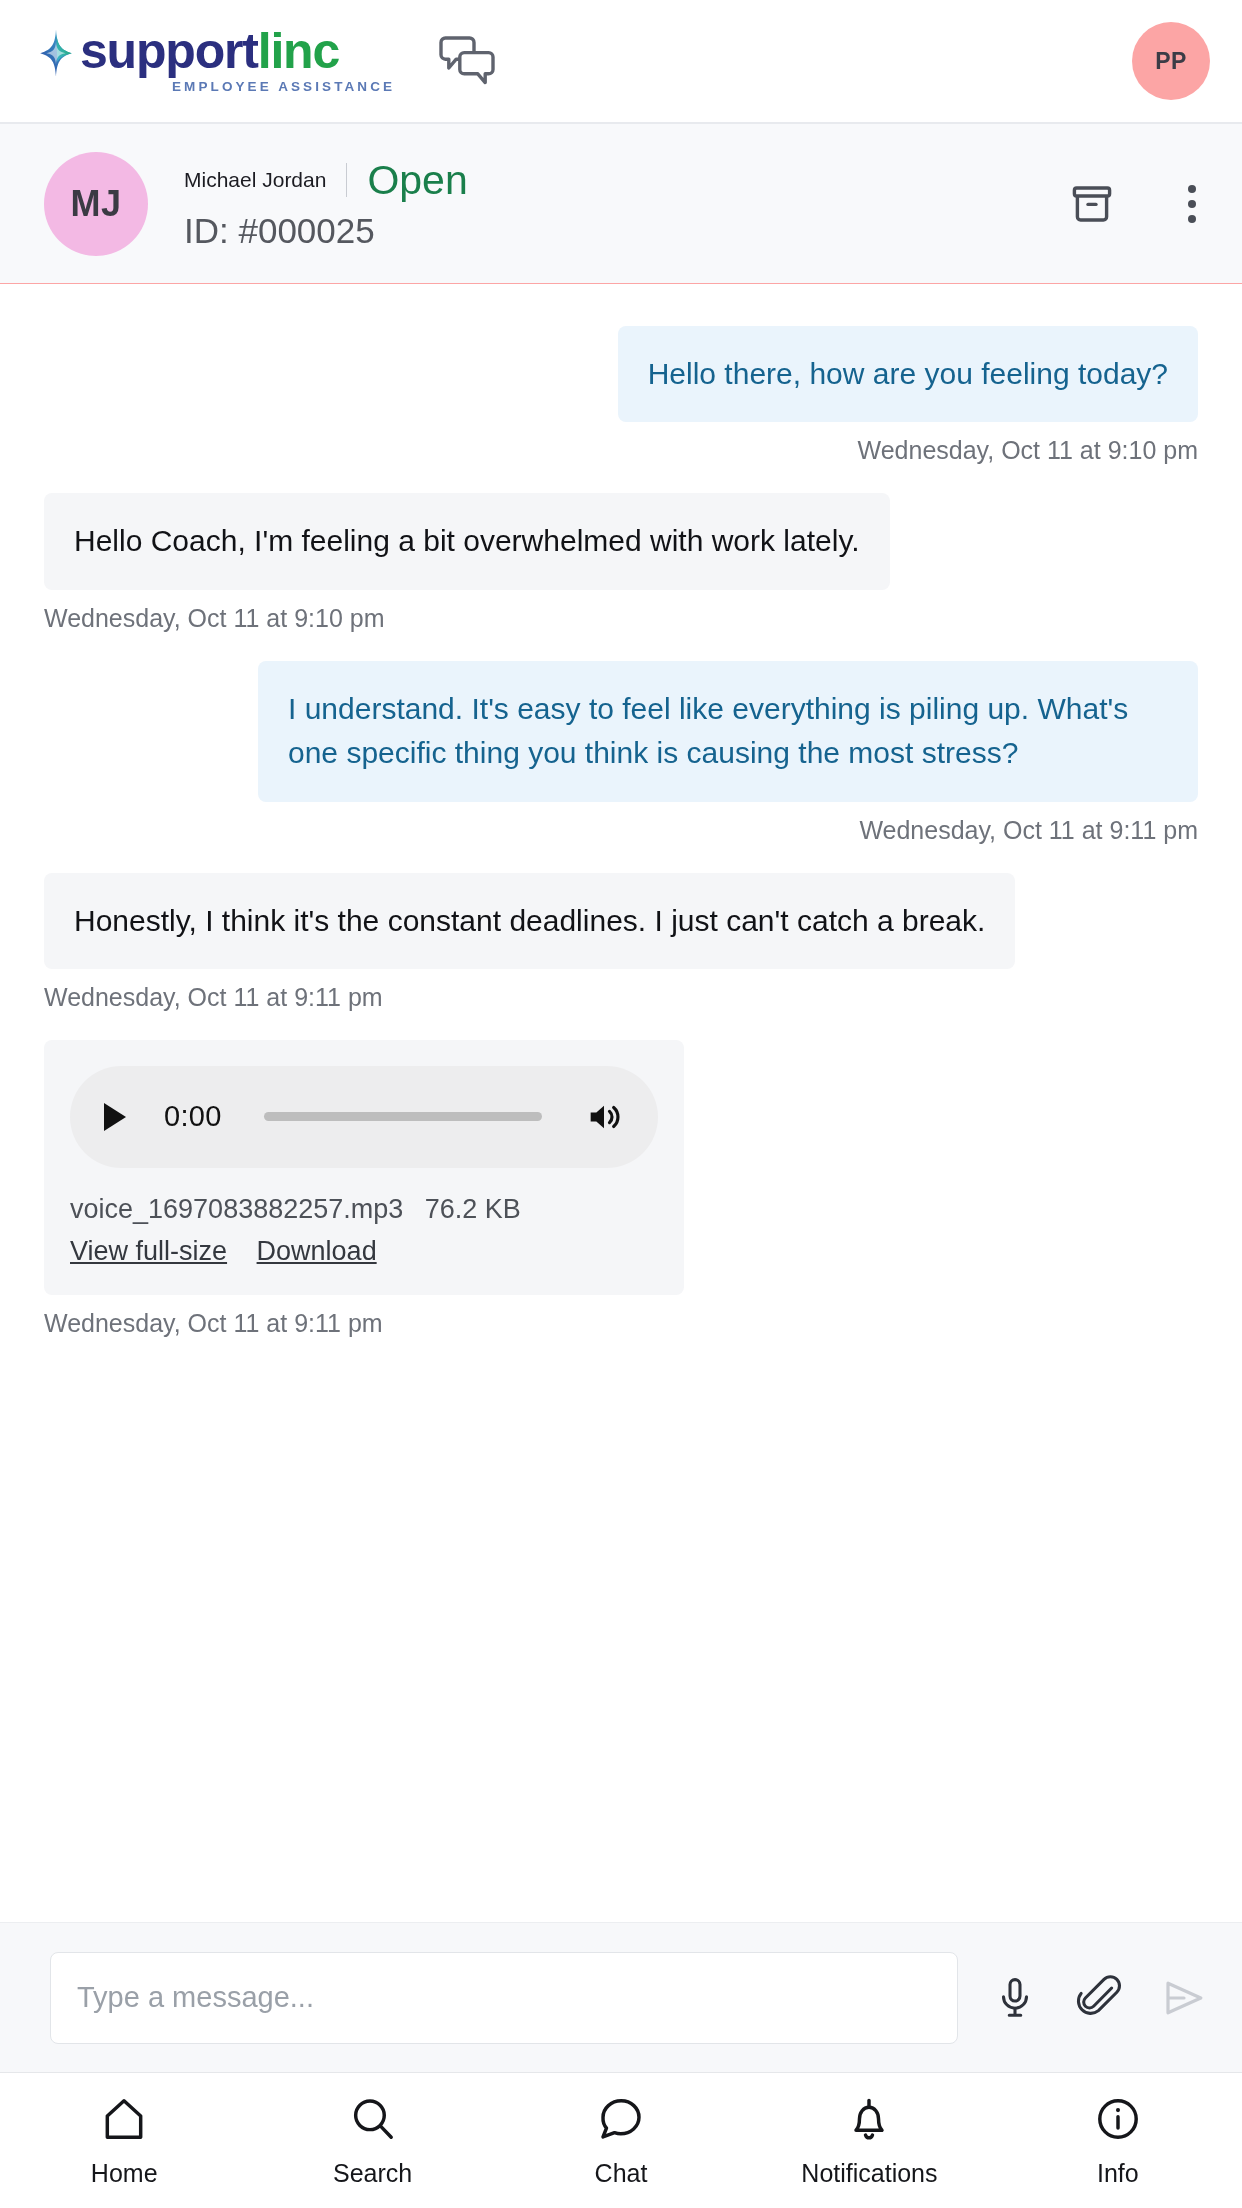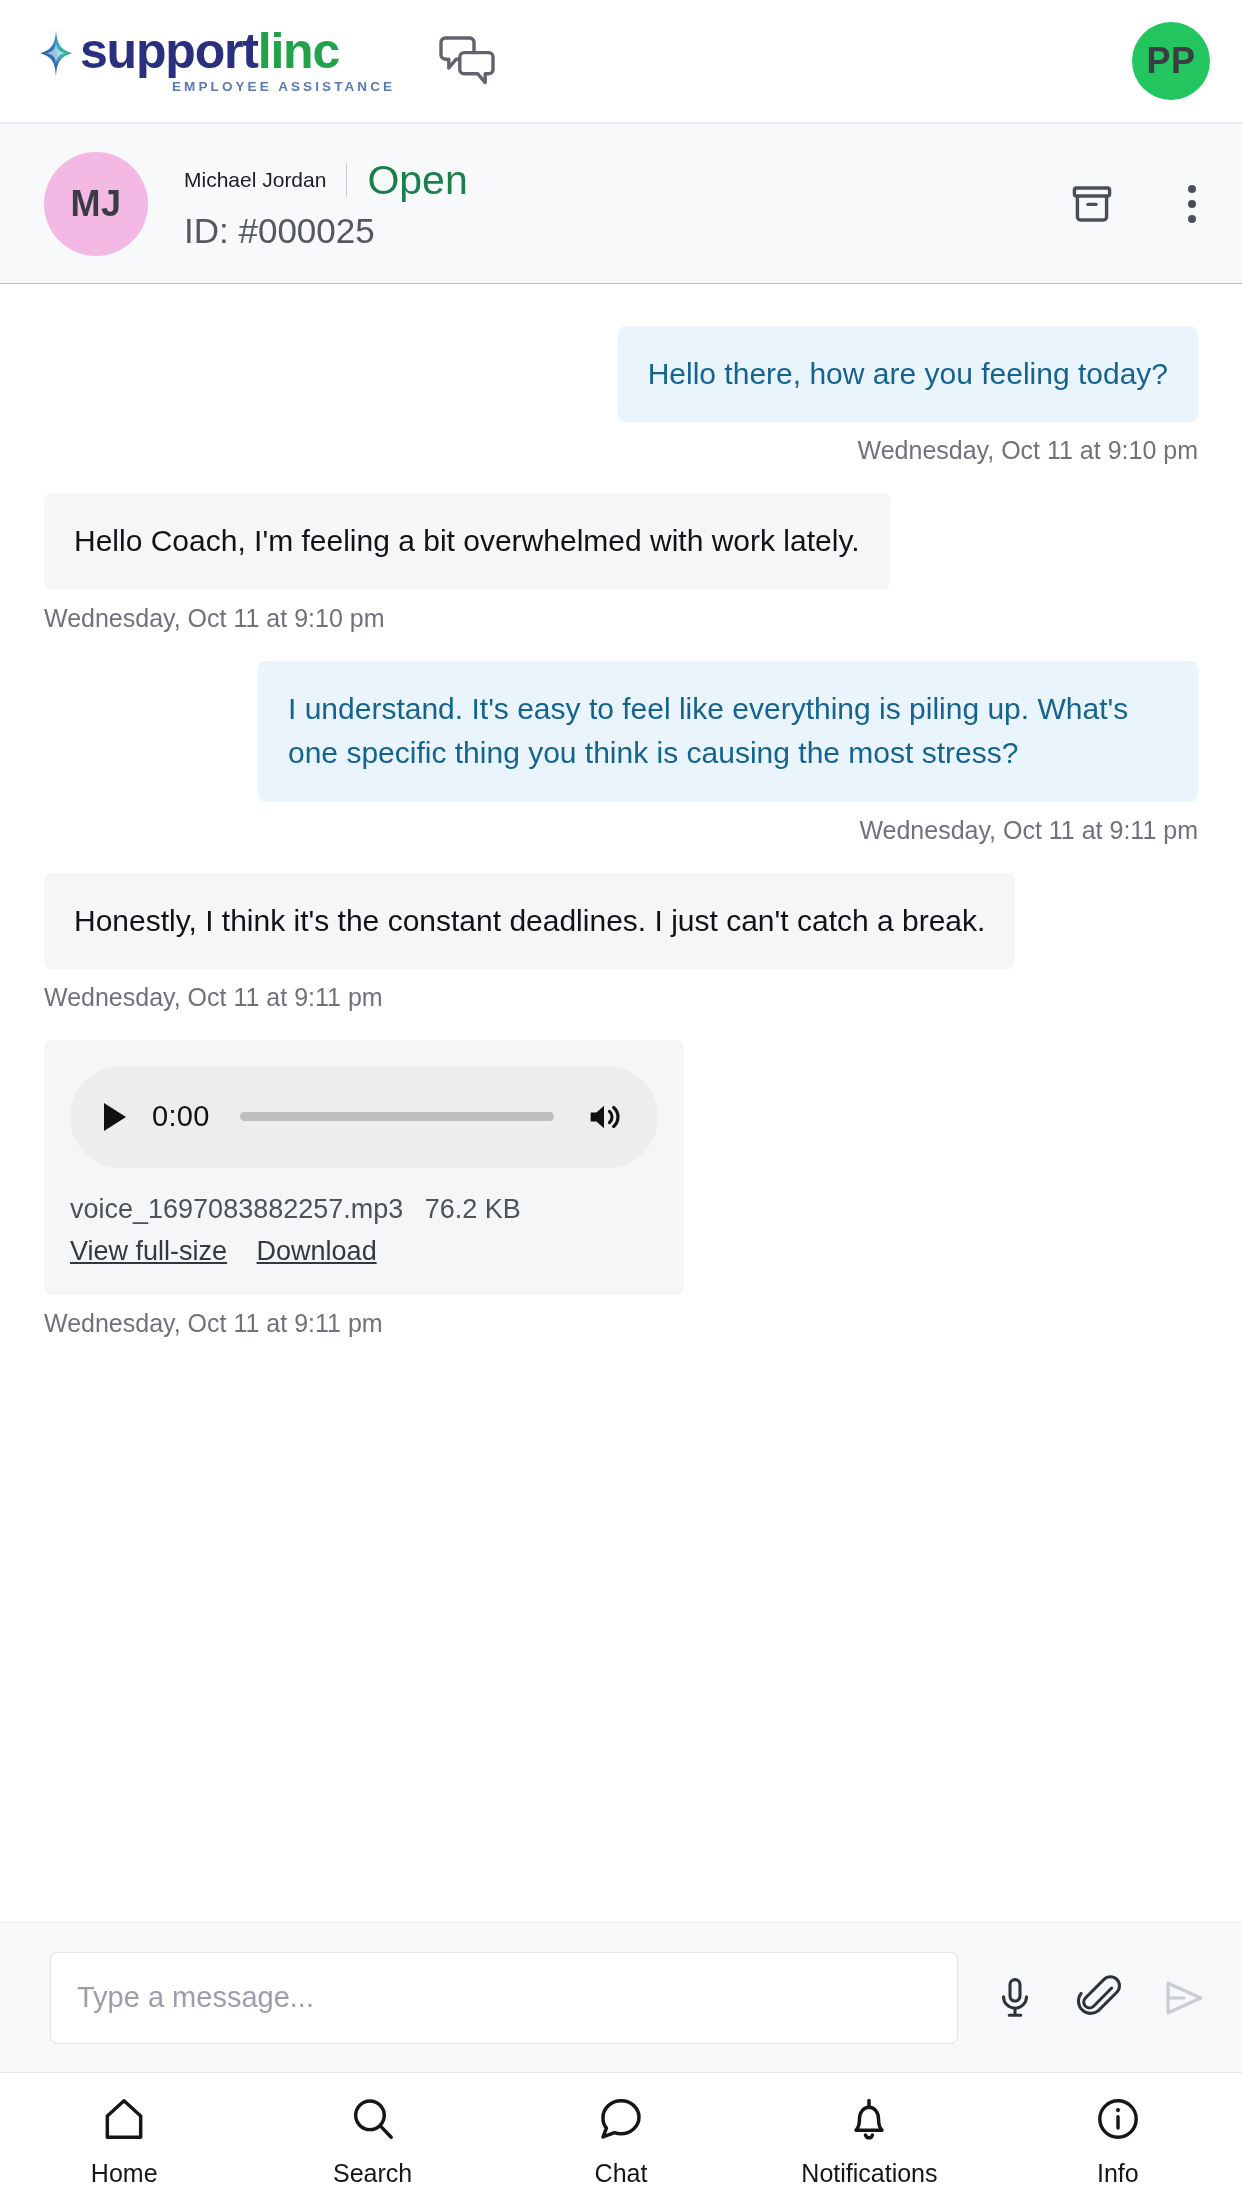--- a/index.html
+++ b/index.html
@@ -32,23 +32,23 @@
   .logo-word .sup { color: #2b2f7f; }
   .logo-word .linc { color: #22a24a; }
   .logo-sub {
     font-size: 13.5px; letter-spacing: 3.1px; color: #5b79b5;
     font-weight: 600; margin-top: 3px; margin-left: 92px;
   }
   .header-chat-icon { margin-left: 42px; margin-top: 2px; }
   .avatar-pp {
     position: absolute; right: 32px; top: 50%; transform: translateY(-50%);
     width: 78px; height: 78px; border-radius: 50%;
-    background: #22c55e;
+    background: #fca5a5;
     display: flex; align-items: center; justify-content: center;
-    font-size: 36px; font-weight: 700; color: #3c3c46; letter-spacing: .5px;
+    font-size: 23px; font-weight: 700; color: #3c3c46; letter-spacing: .5px;
   }
 
   
   .convhead {
     height: 160px; background: #f8f9fb;
     border-bottom: 1px solid #fca5a5;
     display: flex; align-items: center;
     padding: 0 30px 0 44px;
     flex: 0 0 auto;
   }
@@ -91,21 +91,21 @@
   .stamp { font-size: 25px; color: #6e727a; margin-top: 14px; }
   .msg-row.out .stamp { text-align: right; }
 
   
   .attach-card {
     background: #f5f6f8; border-radius: 8px;
     padding: 26px 26px 28px 26px; width: 640px;
   }
   .audio-pill {
     background: #ededee; border-radius: 60px; height: 102px;
-    display: flex; align-items: center; padding: 0 34px 0 34px; gap: 0;
+    display: flex; align-items: center; padding: 0 34px 0 34px; gap: 12px;
   }
   .play-tri {
     width: 0; height: 0;
     border-left: 22px solid #111; border-top: 14px solid transparent;
     border-bottom: 14px solid transparent; margin-right: 26px;
   }
   .audio-time { font-size: 29px; color: #111; font-weight: 400; letter-spacing: .3px; }
   .audio-bar { flex: 1 1 auto; height: 9px; border-radius: 6px; background: #bdbdbd; margin: 0 30px; }
   .file-line { margin-top: 26px; font-size: 27px; color: #4d5158; }
   .file-line .size { margin-left: 14px; }

